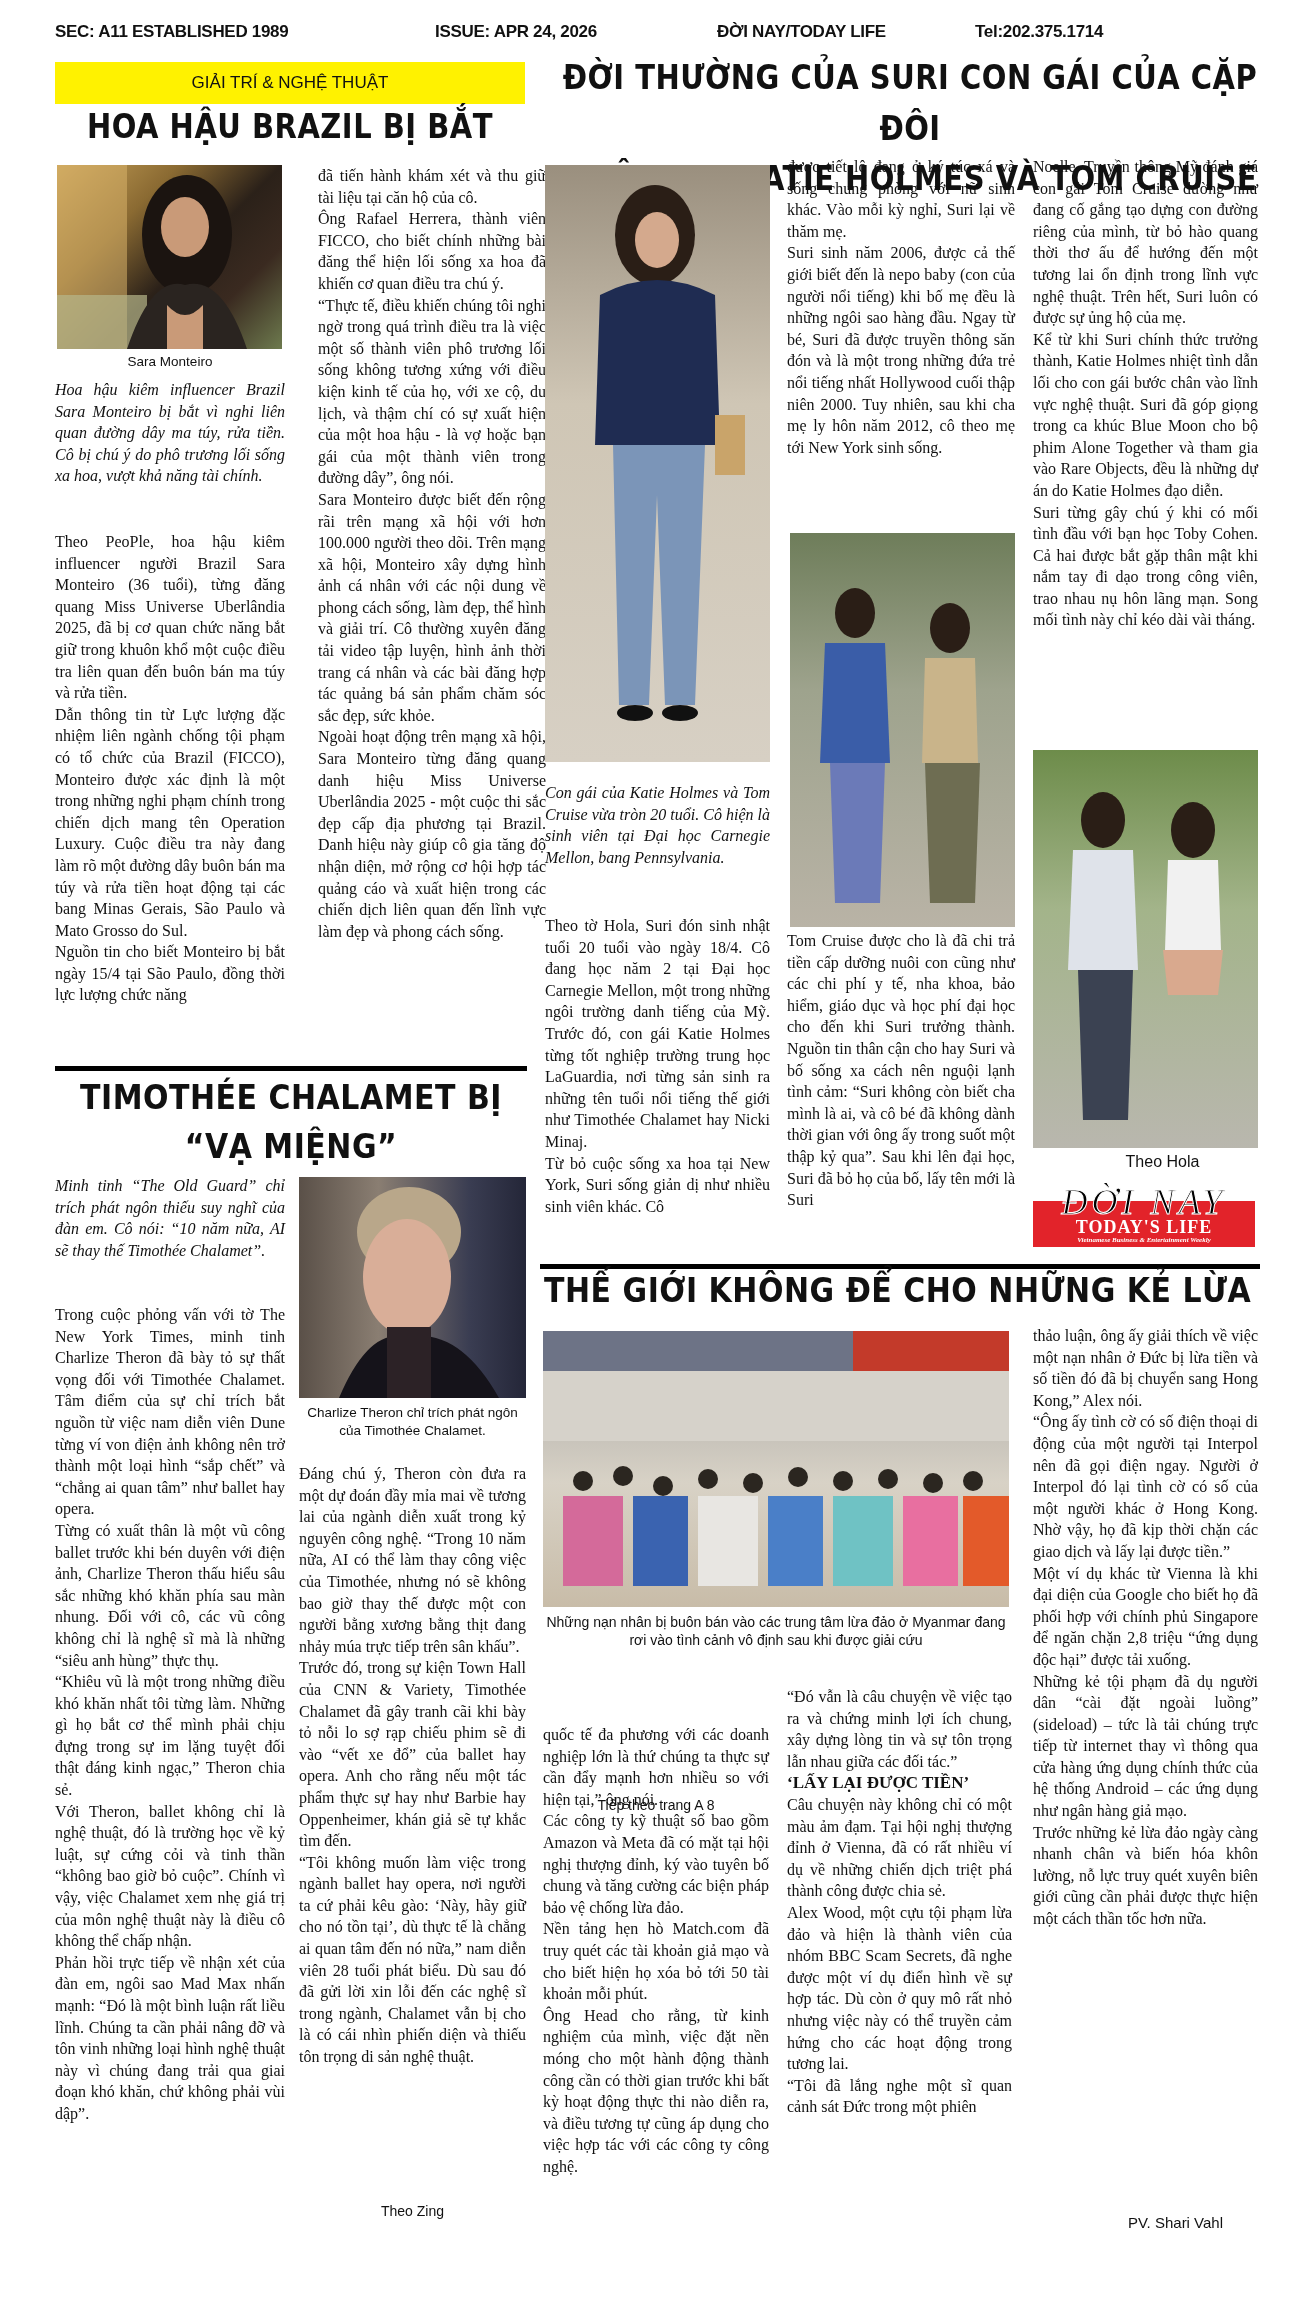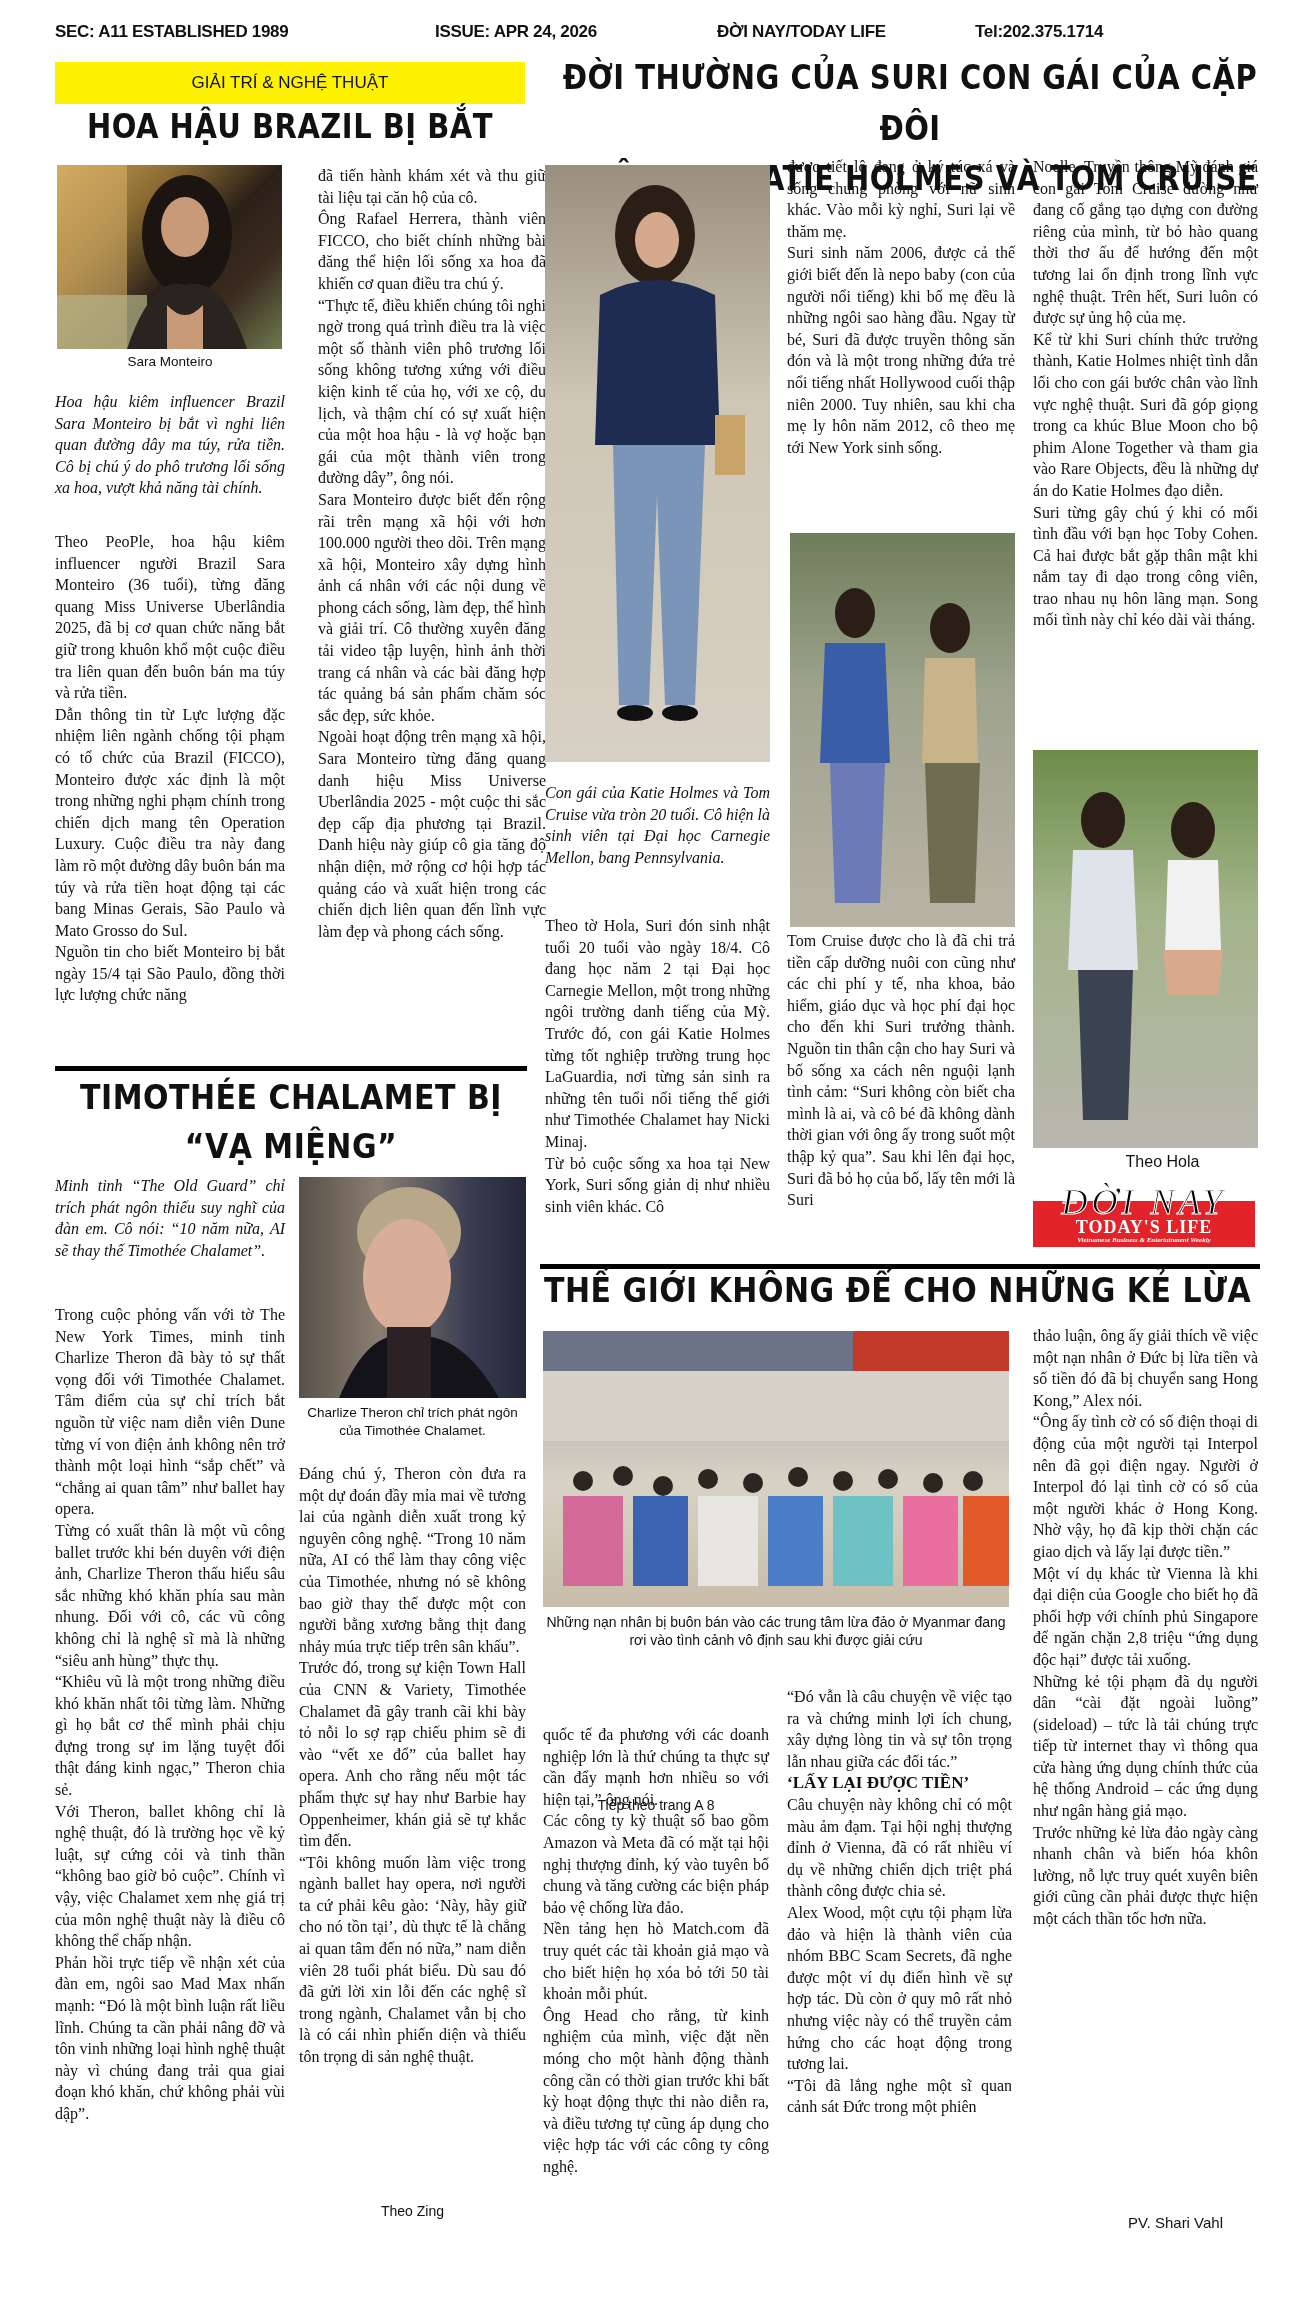--- a/index.html
+++ b/index.html
@@ -46,21 +46,21 @@
     <rect x="0" y="0" width="70" height="184" fill="#d8b36a" opacity="0.55"></rect>
     <rect x="0" y="130" width="90" height="54" fill="#b7b78a" opacity="0.7"></rect>
     <ellipse cx="130" cy="70" rx="45" ry="60" fill="#1b1410"></ellipse>
     <ellipse cx="128" cy="62" rx="24" ry="30" fill="#c99a78"></ellipse>
     <path d="M70 184 Q95 110 128 120 Q165 110 190 184 Z" fill="#2a2420"></path>
     <path d="M110 140 Q128 160 146 140 L146 184 L110 184 Z" fill="#c99a78"></path>
   </svg>
 </div>
 <div class="caption" style="left:55px; top:353px; width:230px;">Sara Monteiro</div>
 
-<div class="col italic" style="left:55px; top:391px; width:230px;">Hoa hậu kiêm influencer Brazil Sara Monteiro bị bắt vì nghi liên quan đường dây ma túy, rửa tiền. Cô bị chú ý do phô trương lối sống xa hoa, vượt khả năng tài chính.</div>
+<div class="col italic" style="left:55px; top:379px; width:230px;">Hoa hậu kiêm influencer Brazil Sara Monteiro bị bắt vì nghi liên quan đường dây ma túy, rửa tiền. Cô bị chú ý do phô trương lối sống xa hoa, vượt khả năng tài chính.</div>
 
 <div class="col" style="left:55px; top:531px; width:230px;">
   <p>Theo PeoPle, hoa hậu kiêm influencer người Brazil Sara Monteiro (36 tuổi), từng đăng quang Miss Universe Uberlândia 2025, đã bị cơ quan chức năng bắt giữ trong khuôn khổ một cuộc điều tra liên quan đến buôn bán ma túy và rửa tiền.</p>
   <p>Dẫn thông tin từ Lực lượng đặc nhiệm liên ngành chống tội phạm có tổ chức của Brazil (FICCO), Monteiro được xác định là một trong những nghi phạm chính trong chiến dịch mang tên Operation Luxury. Cuộc điều tra này đang làm rõ một đường dây buôn bán ma túy và rửa tiền hoạt động tại các bang Minas Gerais, São Paulo và Mato Grosso do Sul.</p>
   <p>Nguồn tin cho biết Monteiro bị bắt ngày 15/4 tại São Paulo, đồng thời lực lượng chức năng</p>
 </div>
 
 <div class="col" style="left:298px; top:165px; width:228px;margin-left:20px;">
   <p>đã tiến hành khám xét và thu giữ tài liệu tại căn hộ của cô.</p>
   <p>Ông Rafael Herrera, thành viên FICCO, cho biết chính những bài đăng thể hiện lối sống xa hoa đã khiến cơ quan điều tra chú ý.</p>

